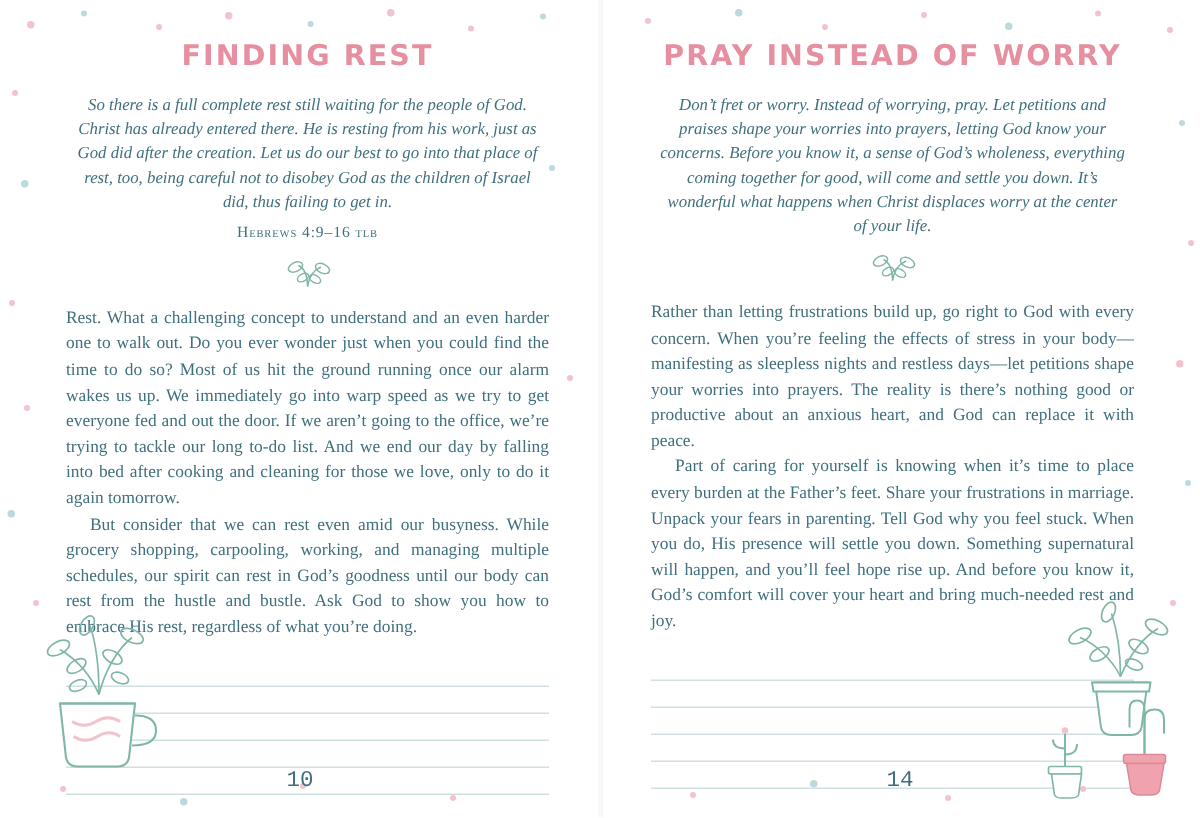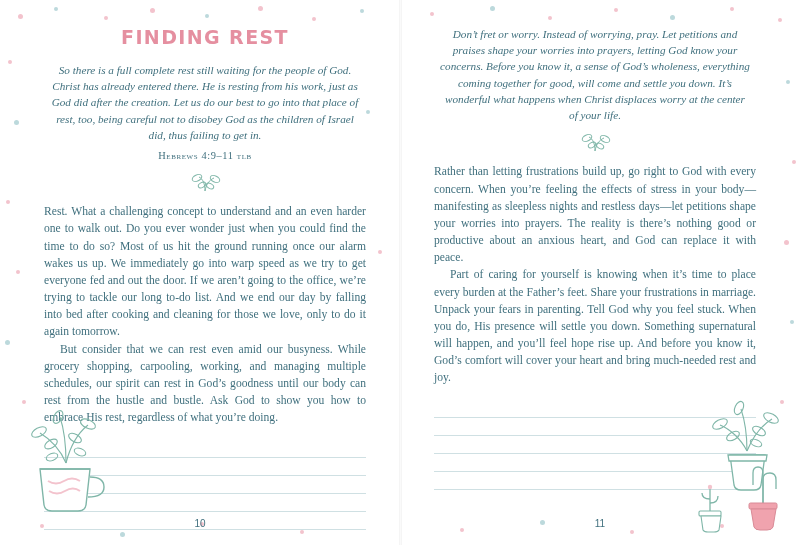--- a/index.html
+++ b/index.html
@@ -89,22 +89,22 @@
   }
 
   
   .pageno{
     position:absolute;
     bottom:16px;
     width:100%;
     left:0;
     text-align:center;
     color:#3f6f7d;
-    font-size:10px;
-    font-family:Liberation Sans, sans-serif;
+    font-size:15px;
+    font-family:Liberation Mono, monospace;
   }
 
   
   .dot{position:absolute;border-radius:50%;}
 
   svg{display:block;}
   .art{position:absolute;}
 </style>
 </head>
 <body>
@@ -131,21 +131,21 @@
     <div class="dot" style="left:120px;top:532px;width:5px;height:5px;background:#bcd9dc;"></div>
     <div class="dot" style="left:200px;top:522px;width:4px;height:4px;background:#f3c3cd;"></div>
     <div class="dot" style="left:300px;top:530px;width:4px;height:4px;background:#f3c3cd;"></div>
     <div class="dot" style="left:366px;top:110px;width:4px;height:4px;background:#bcd9dc;"></div>
     <div class="dot" style="left:378px;top:250px;width:4px;height:4px;background:#f3c3cd;"></div>
 
     <h1 class="title">FINDING REST</h1>
 
     <div class="scripture">
       <span>So there is a full complete rest still waiting for the people of God. Christ has already entered there. He is resting from his work, just as God did after the creation. Let us do our best to go into that place of rest, too, being careful not to disobey God as the children of Israel did, thus failing to get in.</span>
-      <span class="ref">Hebrews 4:9–11 tlb</span>
+      <span class="ref">Hebrews 4:9–16 tlb</span>
     </div>
 
     <div class="sprig">
       <svg width="52" height="20" viewBox="0 0 52 20">
         <path d="M26 17 C26 10, 24 5, 20 3" stroke="#7fb6a8" stroke-width="1" fill="none"></path>
         <path d="M26 17 C27 11, 30 6, 35 4" stroke="#7fb6a8" stroke-width="1" fill="none"></path>
         <ellipse cx="18" cy="4" rx="5" ry="3" fill="none" stroke="#7fb6a8" stroke-width="1" transform="rotate(-25 18 4)"></ellipse>
         <ellipse cx="36" cy="5" rx="5" ry="3" fill="none" stroke="#7fb6a8" stroke-width="1" transform="rotate(25 36 5)"></ellipse>
         <ellipse cx="23" cy="11" rx="4" ry="2.4" fill="none" stroke="#7fb6a8" stroke-width="1" transform="rotate(-30 23 11)"></ellipse>
         <ellipse cx="31" cy="12" rx="4" ry="2.4" fill="none" stroke="#7fb6a8" stroke-width="1" transform="rotate(30 31 12)"></ellipse>
@@ -205,20 +205,21 @@
     <div class="dot" style="left:386px;top:80px;width:4px;height:4px;background:#bcd9dc;"></div>
     <div class="dot" style="left:392px;top:160px;width:4px;height:4px;background:#f3c3cd;"></div>
     <div class="dot" style="left:384px;top:240px;width:5px;height:5px;background:#f3c3cd;"></div>
     <div class="dot" style="left:390px;top:320px;width:4px;height:4px;background:#bcd9dc;"></div>
     <div class="dot" style="left:380px;top:400px;width:4px;height:4px;background:#f3c3cd;"></div>
     <div class="dot" style="left:60px;top:528px;width:4px;height:4px;background:#f3c3cd;"></div>
     <div class="dot" style="left:140px;top:520px;width:5px;height:5px;background:#bcd9dc;"></div>
     <div class="dot" style="left:230px;top:530px;width:4px;height:4px;background:#f3c3cd;"></div>
     <div class="dot" style="left:320px;top:524px;width:4px;height:4px;background:#f3c3cd;"></div>
 
+    <h1 class="title">PRAY INSTEAD OF WORRY</h1>
 
     <div class="scripture">
       <span>Don’t fret or worry. Instead of worrying, pray. Let petitions and praises shape your worries into prayers, letting God know your concerns. Before you know it, a sense of God’s wholeness, everything coming together for good, will come and settle you down. It’s wonderful what happens when Christ displaces worry at the center of your life.</span>
     </div>
 
     <div class="sprig">
       <svg width="52" height="20" viewBox="0 0 52 20">
         <path d="M26 17 C26 10, 24 5, 20 3" stroke="#7fb6a8" stroke-width="1" fill="none"></path>
         <path d="M26 17 C27 11, 30 6, 35 4" stroke="#7fb6a8" stroke-width="1" fill="none"></path>
         <ellipse cx="18" cy="4" rx="5" ry="3" fill="none" stroke="#7fb6a8" stroke-width="1" transform="rotate(-25 18 4)"></ellipse>
@@ -272,15 +273,15 @@
       <svg width="44" height="56" viewBox="0 0 44 56">
         <path d="M22 34 L22 12" fill="none" stroke="#7fb6a8" stroke-width="1.3"></path>
         <path d="M22 22 Q14 22 14 16" fill="none" stroke="#7fb6a8" stroke-width="1.3"></path>
         <path d="M22 26 Q30 26 30 19" fill="none" stroke="#7fb6a8" stroke-width="1.3"></path>
         <circle cx="22" cy="10" r="2.2" fill="#f3c3cd"></circle>
         <rect x="11" y="34" width="22" height="5" rx="1.3" fill="#ffffff" stroke="#7fb6a8" stroke-width="1.1"></rect>
         <path d="M13 39 L15 53 Q16 55 20 55 L26 55 Q30 55 31 53 L33 39 Z" fill="#ffffff" stroke="#7fb6a8" stroke-width="1.1"></path>
       </svg>
     </div>
 
-    <div class="pageno">11</div>
+    <div class="pageno">14</div>
   </div>
 </div>
 
 </body></html>

